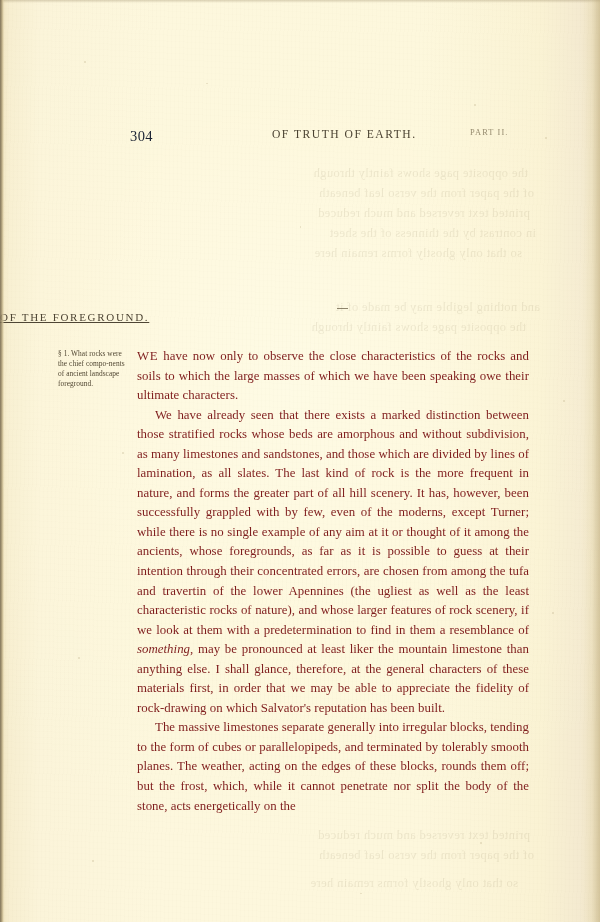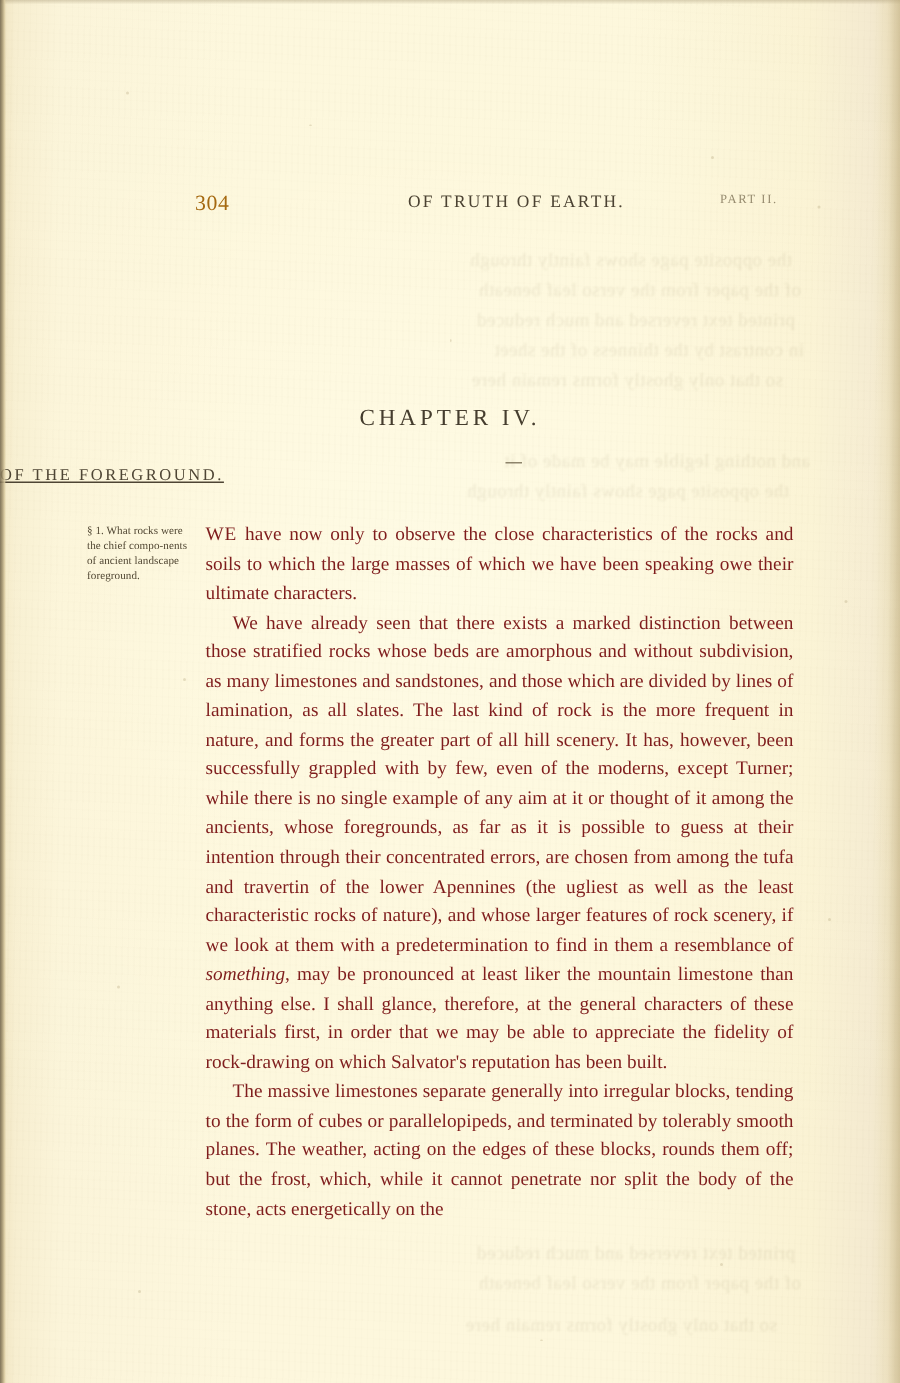--- a/index.html
+++ b/index.html
@@ -88,37 +88,37 @@
 
   .running-head {
     position: absolute;
     top: 128px;
     white-space: nowrap;
   }
 
   #page-number {
     left: 130px;
     font-size: 14.5px;
-    color: #a16207;
+    color: #0f172a;
     letter-spacing: 0.4px;
     opacity: 0.95;
   }
 
   #head-title {
     left: 262px;
     font-size: 11.6px;
     letter-spacing: 1.5px;
     color: #4b4232;
     font-variant: small-caps;
     text-transform: uppercase;
     margin-left: 10px;
   }
 
   #head-part {
-    left: 480px;
+    left: 470px;
     font-size: 8.4px;
     letter-spacing: 1.1px;
     color: #7d7155;
     text-transform: uppercase;
     opacity: 0.8;
     text-align: center;
   }
 
   #chapter-title {
     position: absolute;
@@ -226,21 +226,20 @@
   </div>
 
   <div id="content">
 
     <div class="running-head" id="page-number">304</div>
 
     <div class="running-head" id="head-title">OF TRUTH OF EARTH.</div>
 
     <div class="running-head" id="head-part">PART II.</div>
 
-    <div id="chapter-title">CHAPTER IV.</div>
 
     <div id="subtitle-artifact"></div>
 
     <div id="chapter-subtitle">OF THE FOREGROUND.</div>
 
     <div class="sidenote" id="sidenote-1">§ 1. What rocks were the chief compo-nents of ancient landscape foreground.</div>
 
 
     <div id="textblock">
       <p class="no-indent"><span class="smallcaps-open">WE</span><span> have now only to observe the close characteristics of the rocks and soils to which the large masses of which we have been speaking owe their ultimate characters.</span></p>

